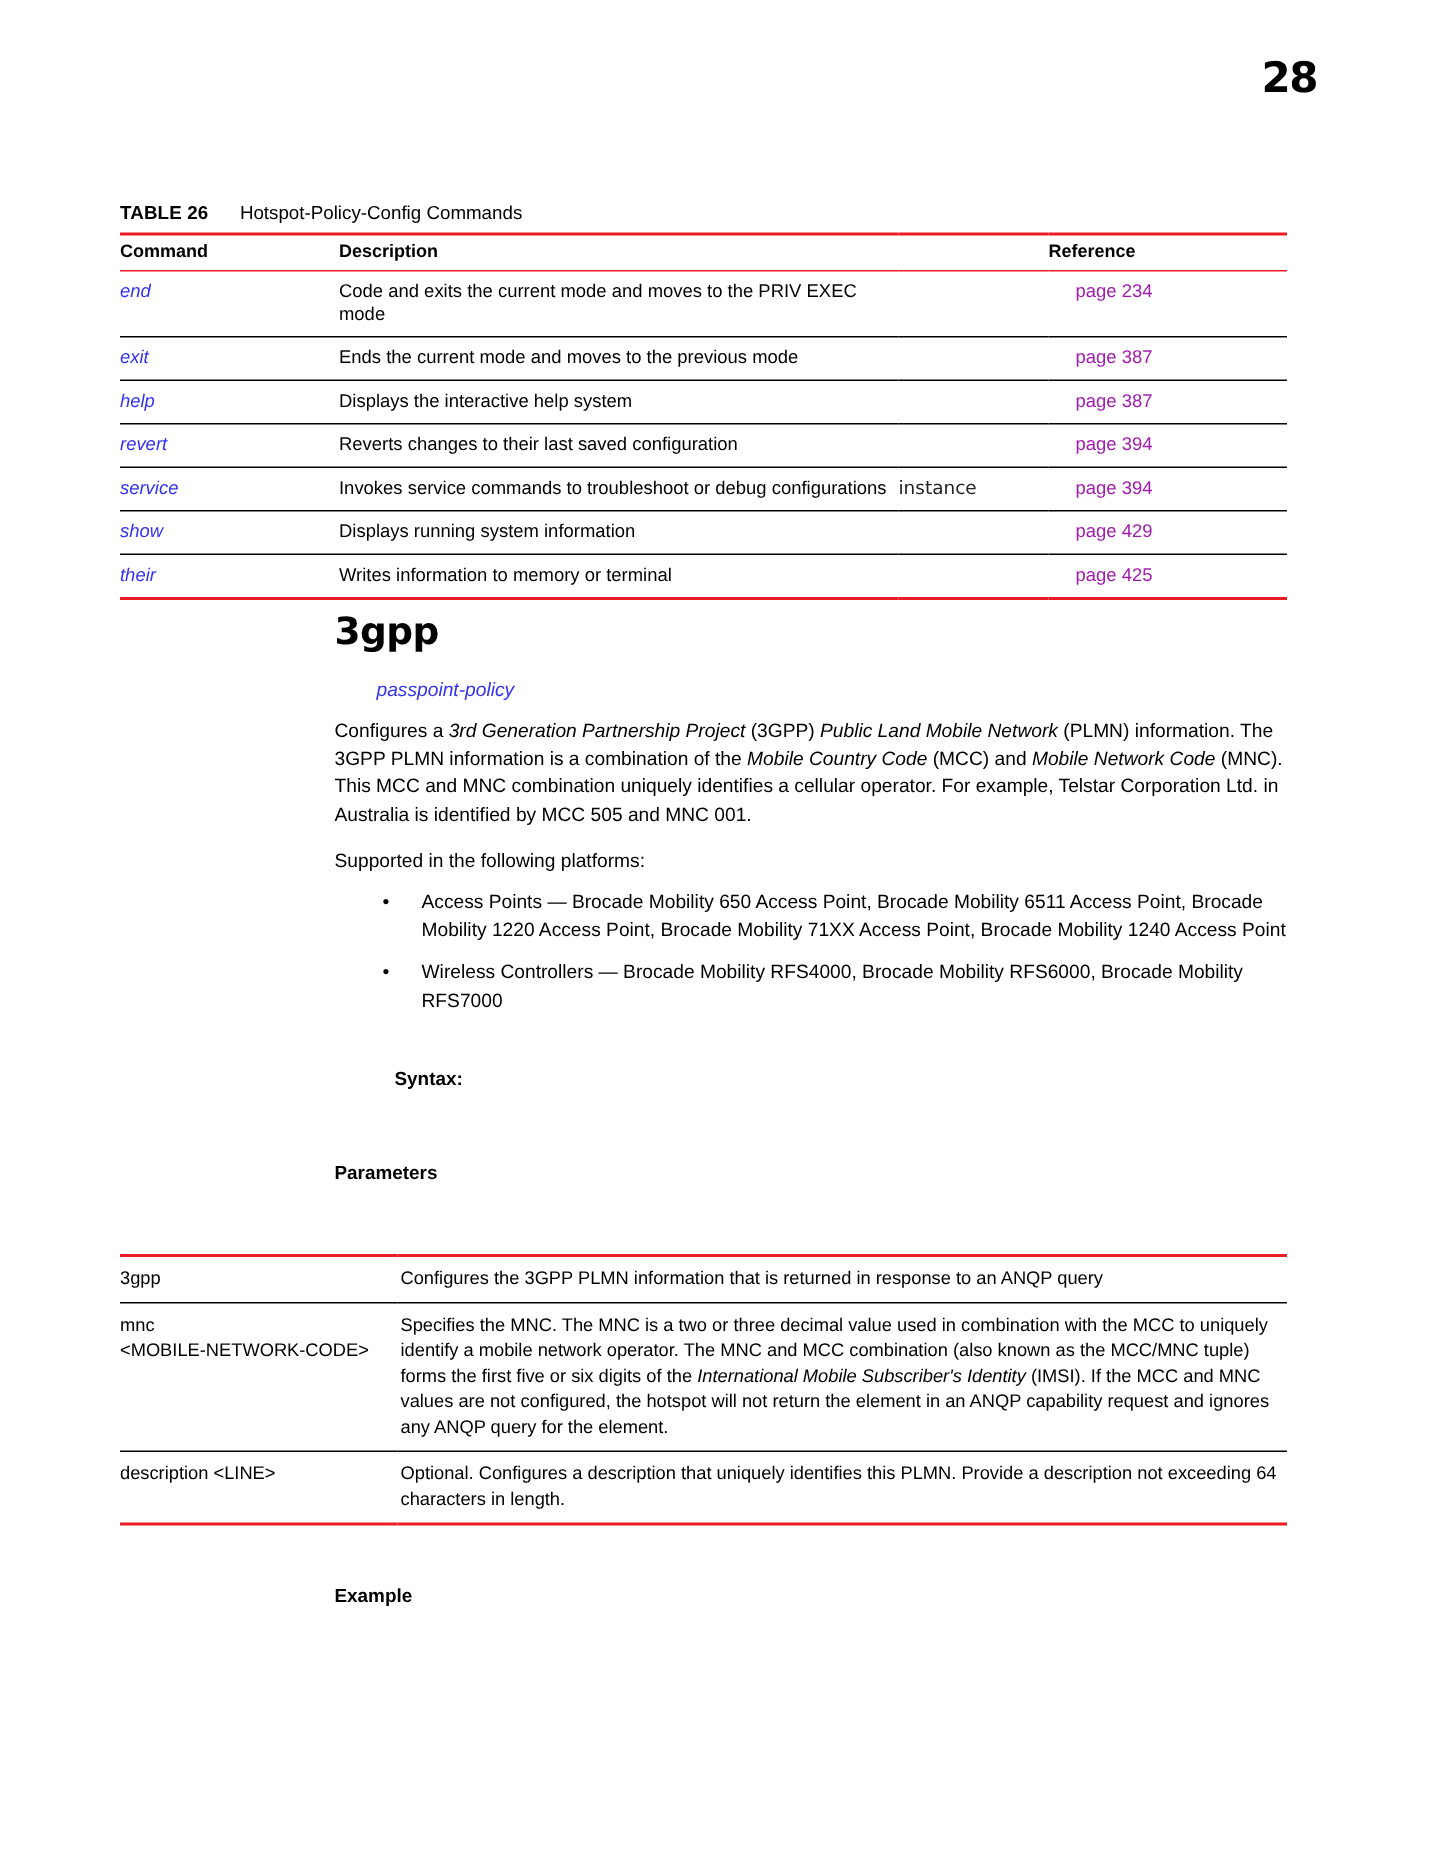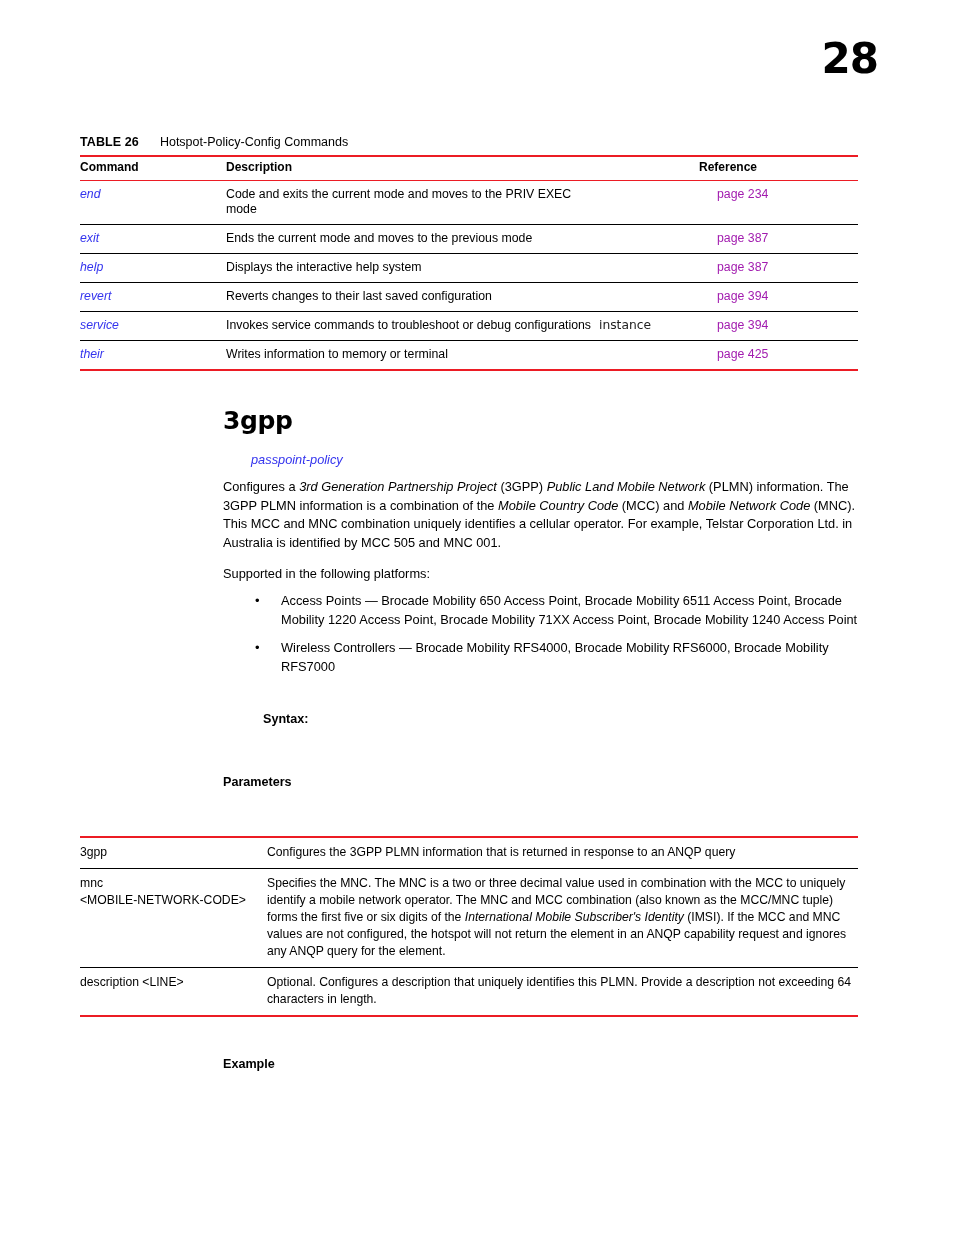--- a/index.html
+++ b/index.html
@@ -15,21 +15,21 @@
     color: #000000;
     -webkit-font-smoothing: antialiased;
   }
 
   
   .page-number {
     position: absolute;
     right: 76px;
     top: 38px;
     font-family: "DejaVu Sans", sans-serif;
-    font-size: 42px;
+    font-size: 28px;
     font-weight: bold;
     letter-spacing: -1px;
     line-height: 1;
     color: #000;
   }
 
   
   .table-caption {
     position: absolute;
     left: 80px;
@@ -241,20 +241,26 @@
       <td><span class="cmd-name">revert</span></td>
       <td>Reverts changes to their last saved configuration</td>
       <td class="extra-note"></td>
       <td><span class="ref-link">page 394</span></td>
     </tr>
     <tr>
       <td><span class="cmd-name">service</span></td>
       <td>Invokes service commands to troubleshoot or debug configurations</td>
       <td class="extra-note">instance</td>
       <td><span class="ref-link">page 394</span></td>
+    </tr>
+    <tr>
+      <td><span class="cmd-name">show</span></td>
+      <td>Displays running system information</td>
+      <td class="extra-note"></td>
+      <td><span class="ref-link">page 429</span></td>
     </tr>
     <tr>
       <td><span class="cmd-name">their</span></td>
       <td>Writes information to memory or terminal</td>
       <td class="extra-note"></td>
       <td><span class="ref-link">page 425</span></td>
     </tr>
   </tbody>
 </table>
 

